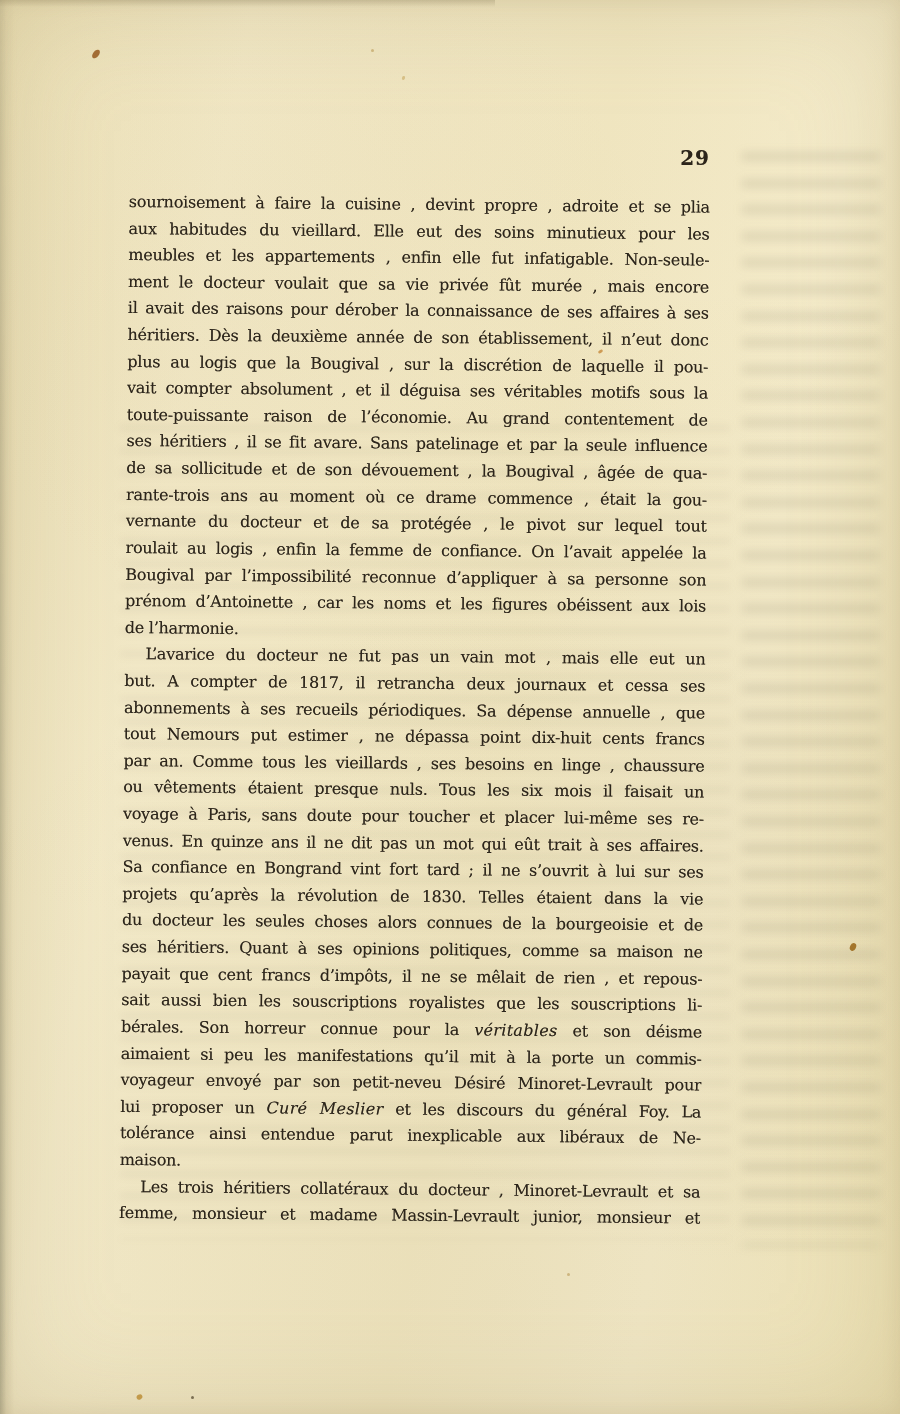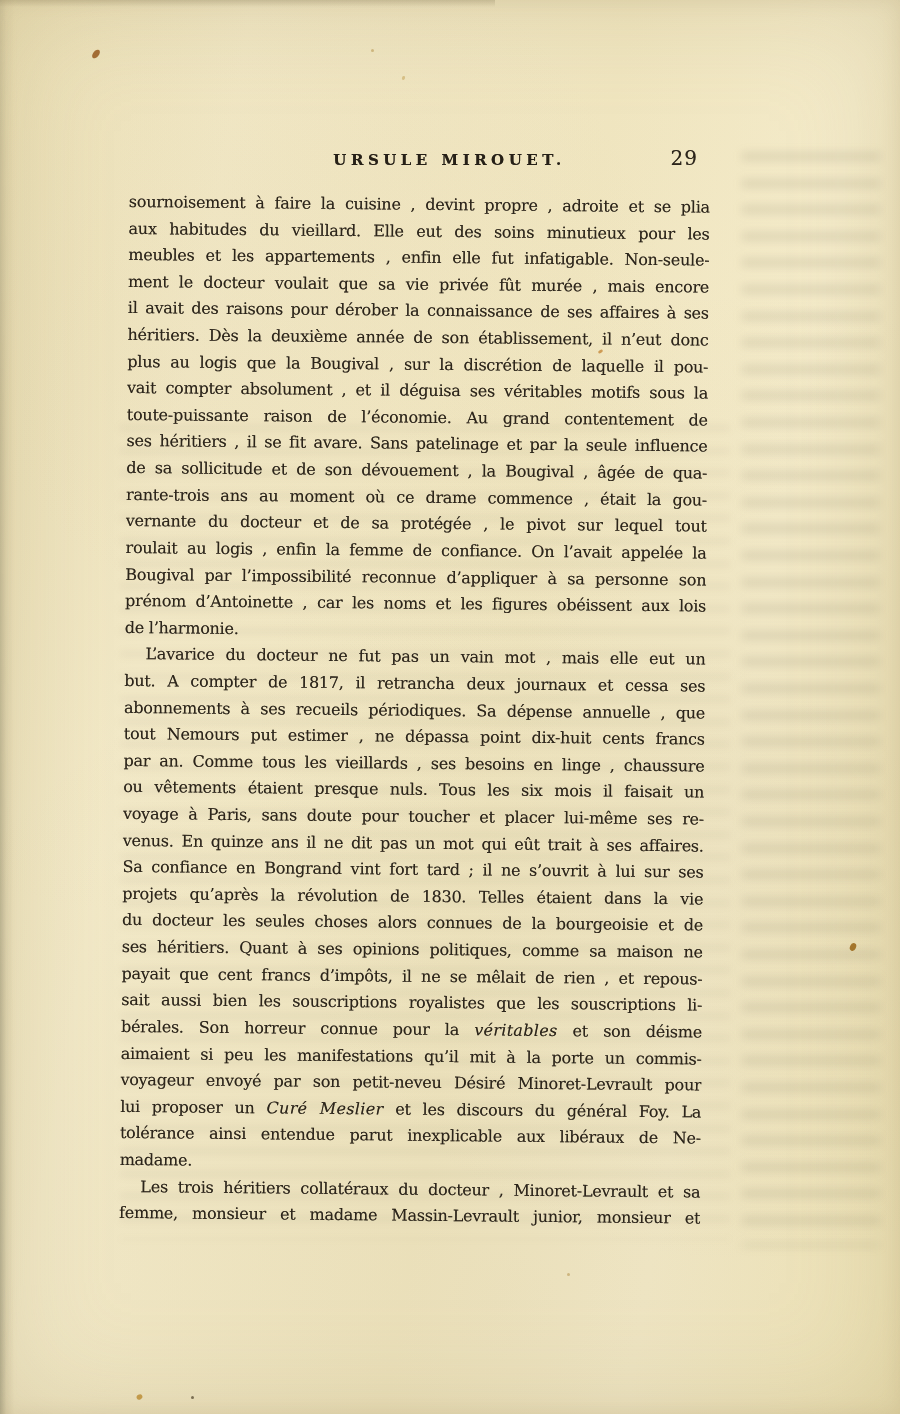--- a/index.html
+++ b/index.html
@@ -40,23 +40,24 @@
   }
   .running-title{
     text-align:center;
     transform:translateX(30px);
     font-size:15px;font-weight:bold;
     letter-spacing:4.5px;
     color:#262017;
     text-shadow:0 0 0.5px rgba(38,32,23,0.6);
   }
   .page-number{
-    position:absolute;right:12px;top:-5px;
+    position:absolute;right:0;top:-5px;
     font-size:20px;letter-spacing:1px;color:#2c251b;
     text-shadow:0 0 0.5px rgba(44,37,27,0.5);
+    font-weight:bold;
   }
   .text-block{
     position:absolute;left:129px;top:189px;width:581px;
     transform:rotate(0.55deg);
     transform-origin:top left;
   }
   .line{
     height:26.62px;line-height:26.62px;
     font-size:16px;letter-spacing:-0.25px;
     text-align:justify;text-align-last:justify;
@@ -85,21 +86,20 @@
 <body>
 
 <div class="page">
   <div class="texture"></div>
   <div class="edge-left"></div>
   <div class="edge-top"></div>
   <div class="ghost"></div>
   <div class="ghost-faint"></div>
 
   <div class="header-row">
-    <div class="running-title">URSULE MIROUET.</div>
     <div class="page-number">29</div>
   </div>
 
   <div class="text-block">
       <div class="line"><span>sournoisement à faire la cuisine , devint propre , adroite et se plia</span></div>
       <div class="line"><span>aux habitudes du vieillard. Elle eut des soins minutieux pour les</span></div>
       <div class="line"><span>meubles et les appartements , enfin elle fut infatigable. Non-seule-</span></div>
       <div class="line"><span>ment le docteur voulait que sa vie privée fût murée , mais encore</span></div>
       <div class="line"><span>il avait des raisons pour dérober la connaissance de ses affaires à ses</span></div>
       <div class="line"><span>héritiers. Dès la deuxième année de son établissement, il n’eut donc</span></div>
@@ -126,21 +126,21 @@
       <div class="line"><span>projets qu’après la révolution de 1830. Telles étaient dans la vie</span></div>
       <div class="line"><span>du docteur les seules choses alors connues de la bourgeoisie et de</span></div>
       <div class="line"><span>ses héritiers. Quant à ses opinions politiques, comme sa maison ne</span></div>
       <div class="line"><span>payait que cent francs d’impôts, il ne se mêlait de rien , et repous-</span></div>
       <div class="line"><span>sait aussi bien les souscriptions royalistes que les souscriptions li-</span></div>
       <div class="line"><span>bérales. Son horreur connue pour la </span><span class="it">véritables</span><span> et son déisme</span></div>
       <div class="line"><span>aimaient si peu les manifestations qu’il mit à la porte un commis-</span></div>
       <div class="line"><span>voyageur envoyé par son petit-neveu Désiré Minoret-Levrault pour</span></div>
       <div class="line"><span>lui proposer un </span><span class="it">Curé Meslier</span><span> et les discours du général Foy. La</span></div>
       <div class="line"><span>tolérance ainsi entendue parut inexplicable aux libéraux de Ne-</span></div>
-      <div class="line end"><span>madame.</span></div>
+      <div class="line end"><span>maison.</span></div>
       <div class="line indent"><span>Les trois héritiers collatéraux du docteur , Minoret-Levrault et sa</span></div>
       <div class="line"><span>femme, monsieur et madame Massin-Levrault junior, monsieur et</span></div>
     </div>
 
   <div class="vignette"></div>
 <div class="speck" style="left: 93px; top: 49px; width: 6px; height: 10px; background: rgb(150, 89, 29); opacity: 0.85; transform: rotate(38deg);"></div>
     <div class="speck" style="left: 850px; top: 943px; width: 6px; height: 8px; background: rgb(156, 106, 30); opacity: 0.9; transform: rotate(25deg);"></div>
     <div class="speck" style="left: 137px; top: 1394px; width: 5px; height: 6px; background: rgb(185, 138, 46); opacity: 0.8; transform: rotate(60deg);"></div>
     <div class="speck" style="left: 191px; top: 1396px; width: 3px; height: 3px; background: rgb(95, 83, 57); opacity: 0.8; transform: rotate(0deg);"></div>
     <div class="speck" style="left: 598px; top: 350px; width: 5px; height: 3px; background: rgb(192, 124, 40); opacity: 0.7; transform: rotate(-30deg);"></div>

